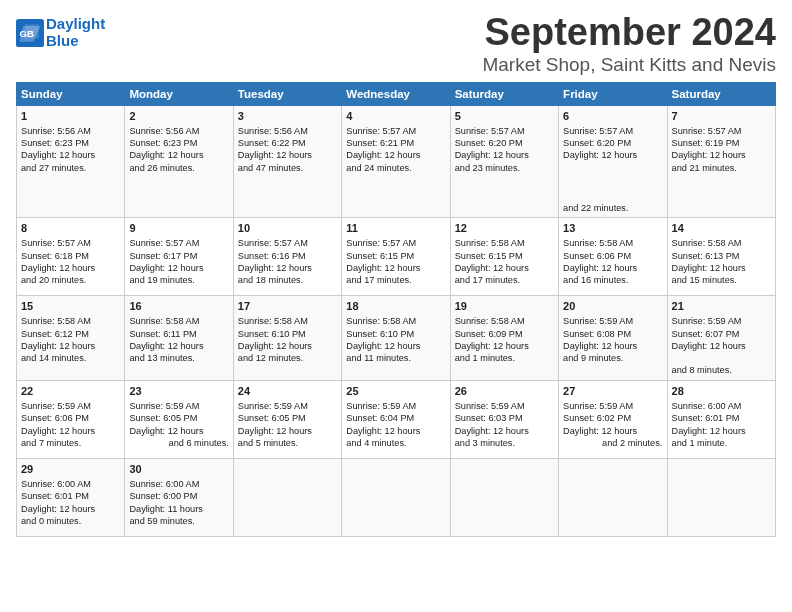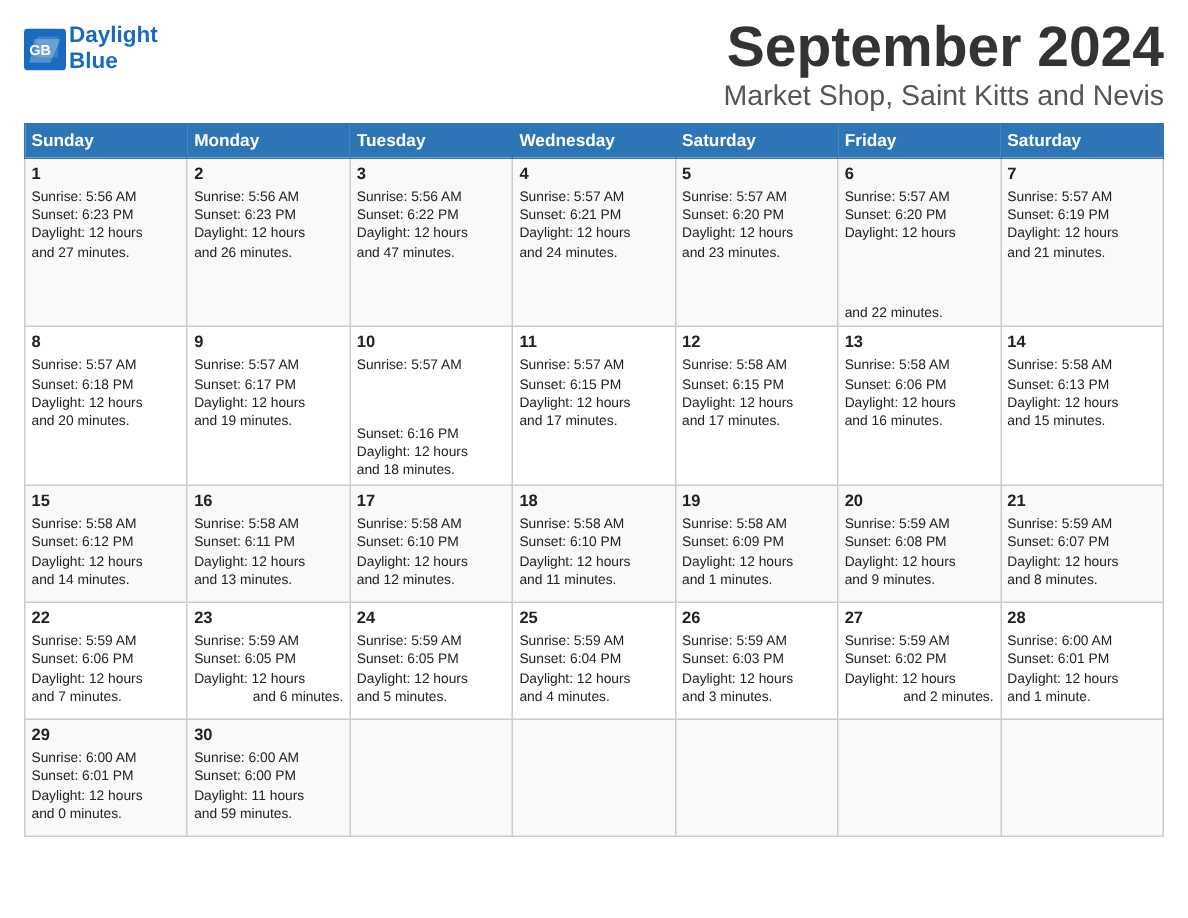--- a/index.html
+++ b/index.html
@@ -182,21 +182,21 @@
           <td>
             <span class="day-num">9</span>
             <span style="display: block;">Sunrise: 5:57 AM</span>
             <span style="display: block;">Sunset: 6:17 PM</span>
             <span style="display: block;">Daylight: 12 hours</span>
             <span style="display: block;">and 19 minutes.</span>
           </td>
           <td>
             <span class="day-num">10</span>
             <span style="display: block;">Sunrise: 5:57 AM</span>
-            <span style="display: block; margin-top: 33px;">Sunset: 6:16 PM</span>
+            <span style="display: block;">Sunset: 6:16 PM</span>
             <span style="display: block;">Daylight: 12 hours</span>
             <span style="display: block;">and 18 minutes.</span>
           </td>
           <td>
             <span class="day-num">11</span>
             <span style="display: block;">Sunrise: 5:57 AM</span>
             <span style="display: block;">Sunset: 6:15 PM</span>
             <span style="display: block;">Daylight: 12 hours</span>
             <span style="display: block;">and 17 minutes.</span>
           </td>
@@ -263,21 +263,21 @@
             <span style="display: block;">Sunrise: 5:59 AM</span>
             <span style="display: block;">Sunset: 6:08 PM</span>
             <span style="display: block;">Daylight: 12 hours</span>
             <span style="display: block;">and 9 minutes.</span>
           </td>
           <td>
             <span class="day-num">21</span>
             <span style="display: block;">Sunrise: 5:59 AM</span>
             <span style="display: block;">Sunset: 6:07 PM</span>
             <span style="display: block;">Daylight: 12 hours</span>
-            <span style="display: block;">and 8 minutes.</span>
+            <span style="display: block; margin-top: 12px;">and 8 minutes.</span>
           </td>
         </tr>
         <tr>
           <td>
             <span class="day-num">22</span>
             <span style="display: block;">Sunrise: 5:59 AM</span>
             <span style="display: block;">Sunset: 6:06 PM</span>
             <span style="display: block;">Daylight: 12 hours</span>
             <span style="display: block;">and 7 minutes.</span>
           </td>

